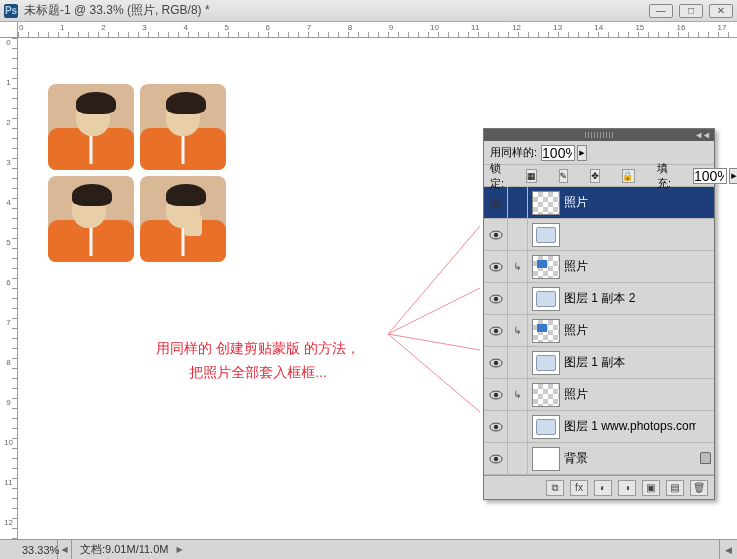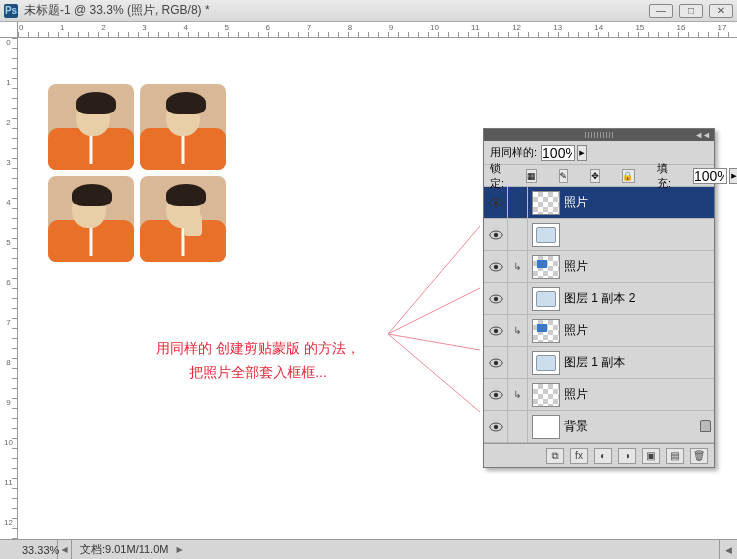--- a/index.html
+++ b/index.html
@@ -296,20 +296,32 @@
         <div class="extra "></div>
       </div>
       <div class="layer">
         <div class="eye">
           <svg viewBox="0 0 16 10">
             <ellipse cx="8" cy="5" rx="7" ry="4.5" fill="none" stroke="#333" stroke-width="1"></ellipse>
             <circle cx="8" cy="5" r="2.5" fill="#333"></circle>
           </svg>
         </div>
         <div class="linkcell"></div>
+        <div class="thumb frame"></div>
+        <div class="nm">图层 1  www.photops.com</div>
+        <div class="extra "></div>
+      </div>
+      <div class="layer">
+        <div class="eye">
+          <svg viewBox="0 0 16 10">
+            <ellipse cx="8" cy="5" rx="7" ry="4.5" fill="none" stroke="#333" stroke-width="1"></ellipse>
+            <circle cx="8" cy="5" r="2.5" fill="#333"></circle>
+          </svg>
+        </div>
+        <div class="linkcell"></div>
         <div class="thumb"></div>
         <div class="nm">背景</div>
         <div class="extra lock"></div>
       </div>
     </div>
   <div class="panel-footer">
     <div class="fi">⧉</div>
     <div class="fi">fx</div>
     <div class="fi">◐</div>
     <div class="fi">◑</div>

